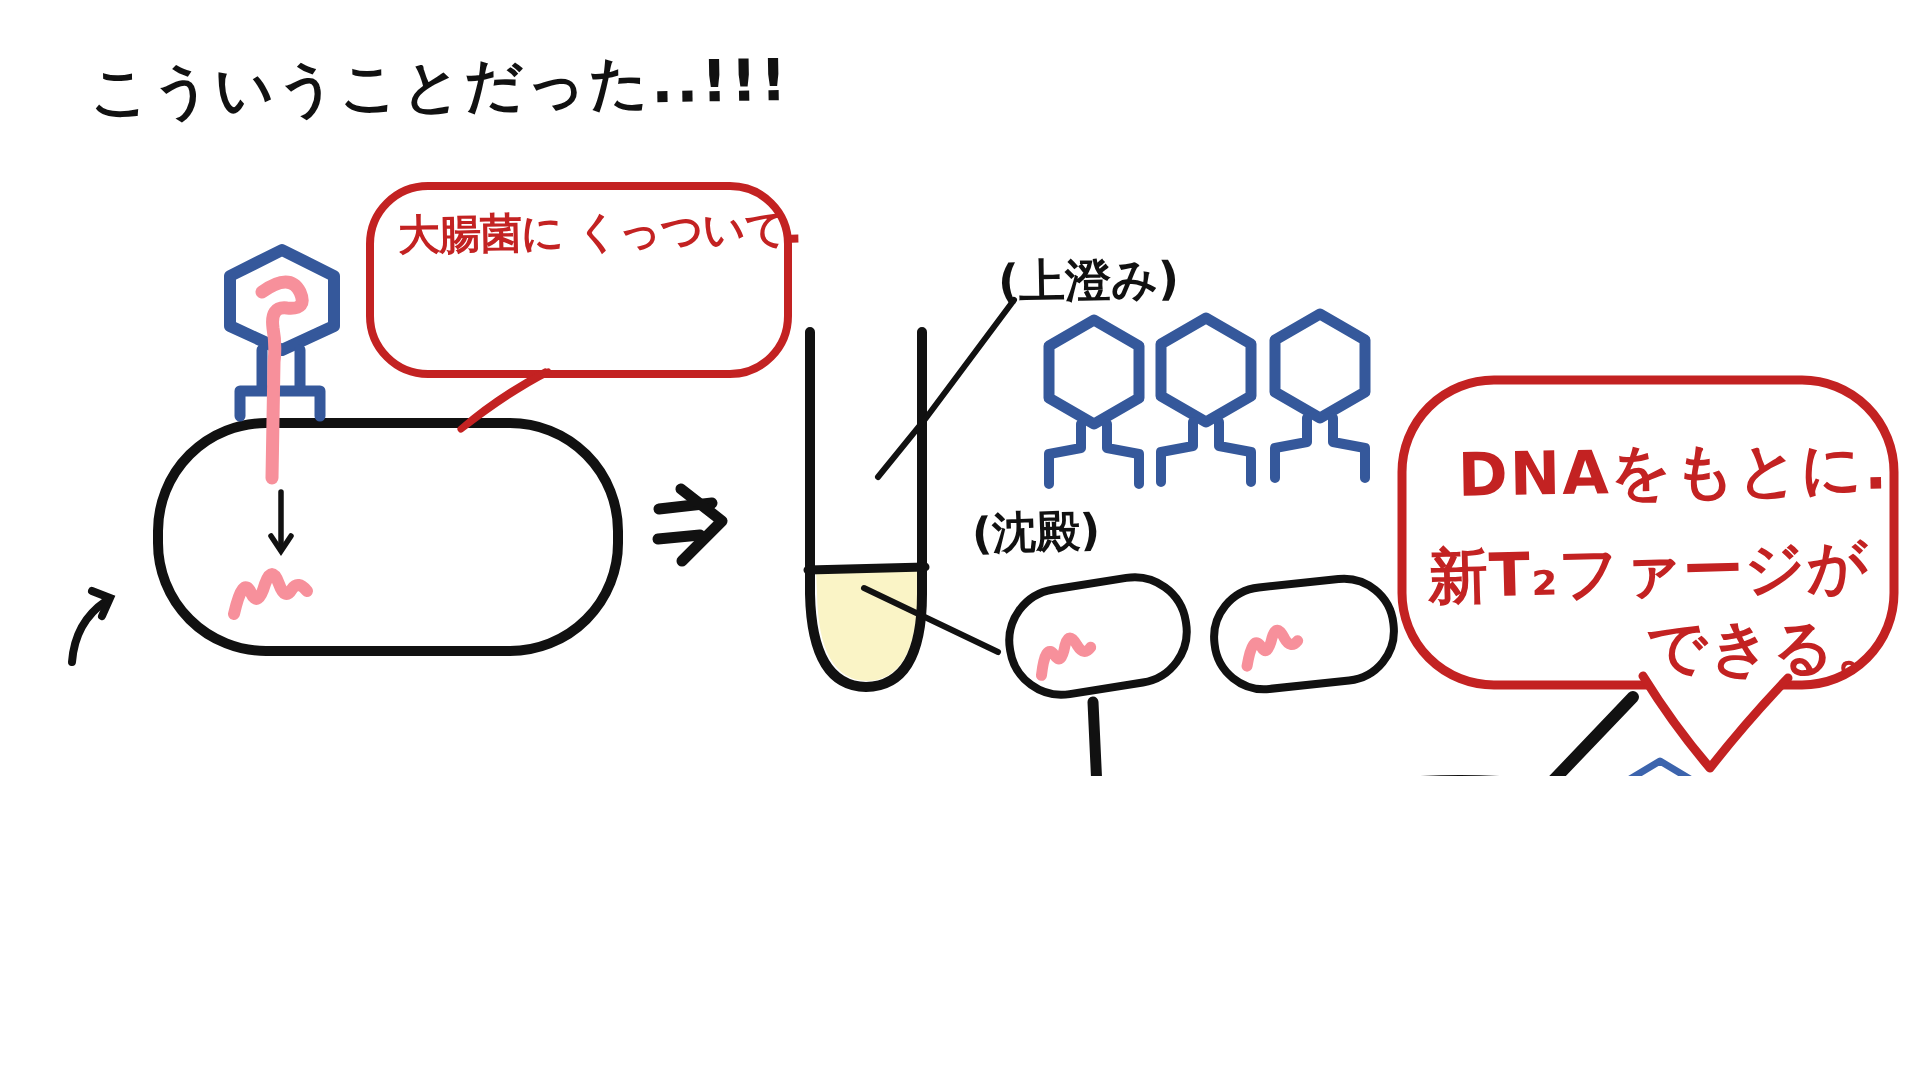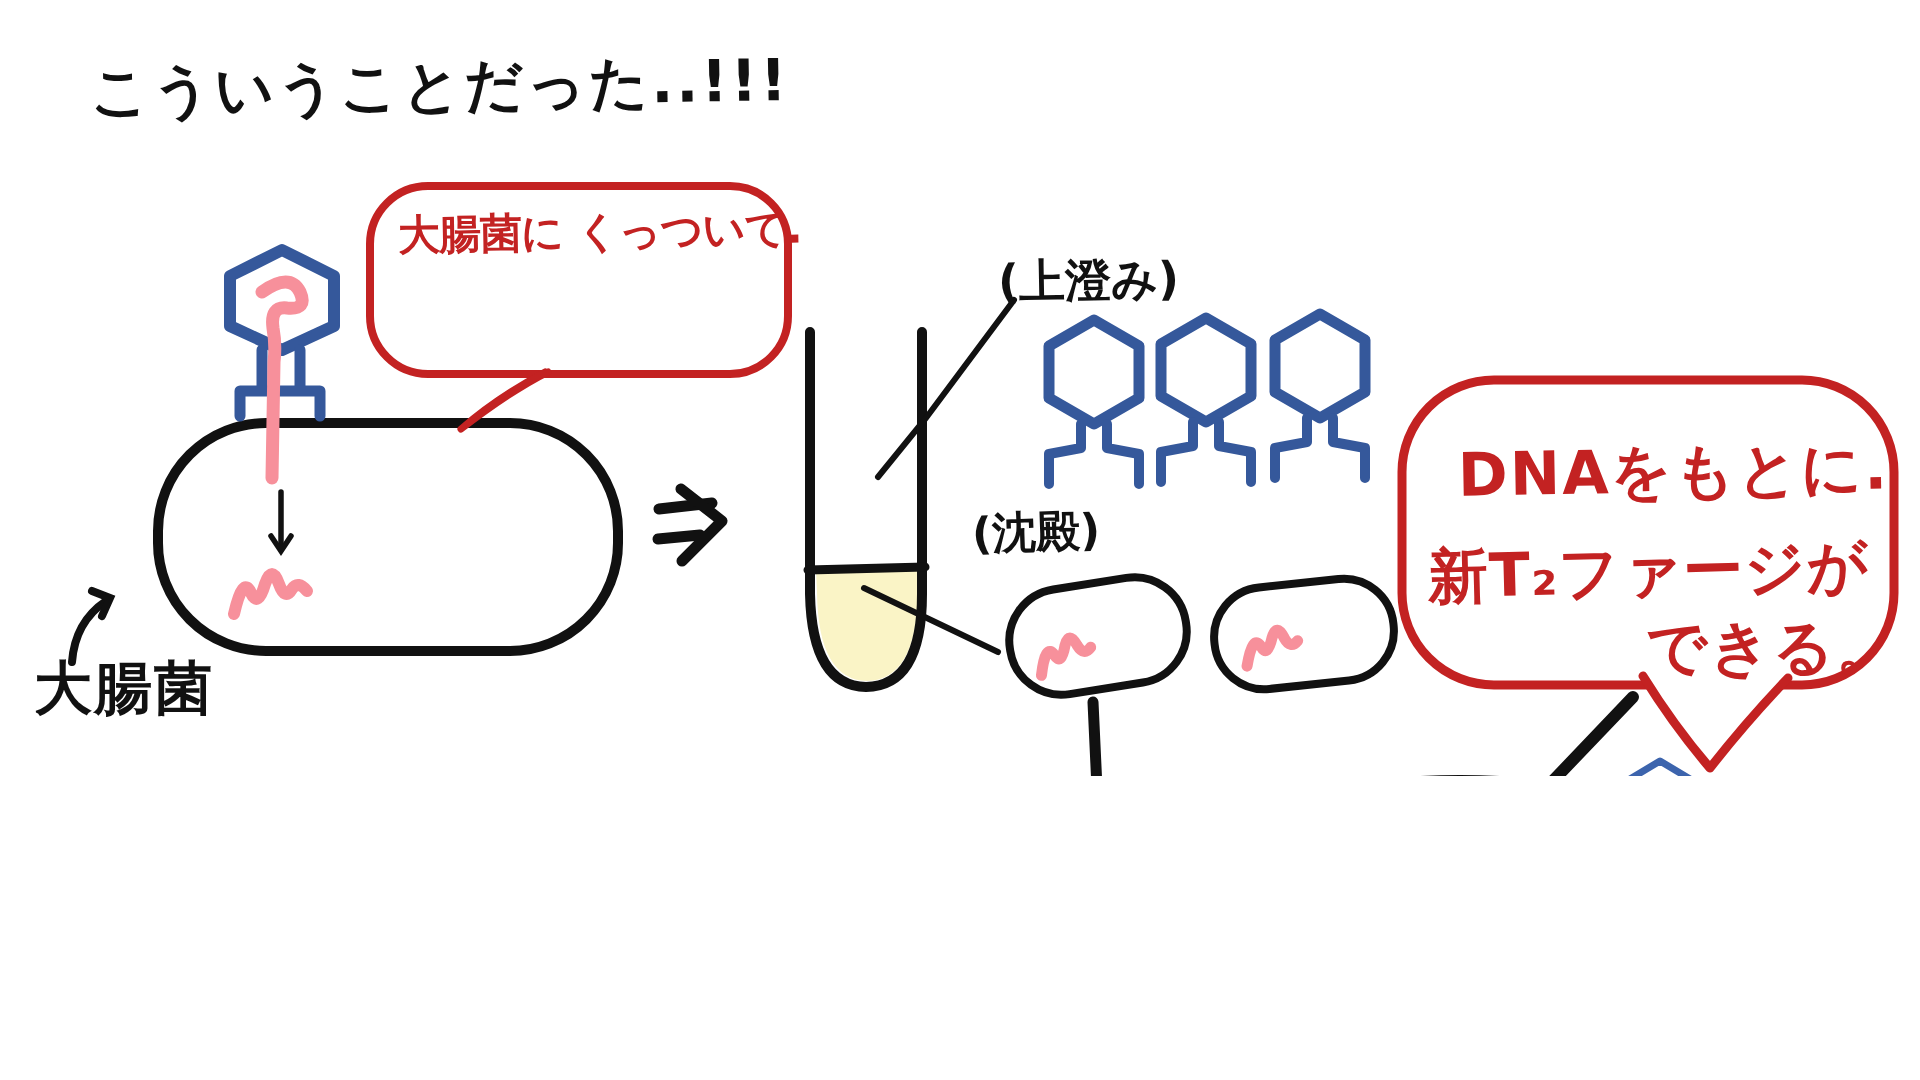--- a/index.html
+++ b/index.html
@@ -113,21 +113,20 @@
     <g>
       <rect x="1402" y="380" width="492" height="305" rx="92" fill="#ffffff" stroke="#c32222" stroke-width="9"></rect>
       <path d="M 1640 668 L 1712 772 L 1790 670 Z" fill="#ffffff" stroke="none"></path>
       <path d="M 1643 676 Q 1674 726 1710 768 M 1710 768 Q 1746 722 1788 678" fill="none" stroke="#c32222" stroke-width="9" stroke-linecap="round"></path>
     </g>
   </svg>
 
   <div class="txt title">こういうことだった..!!!</div>
 
   <div class="txt red b1l1">大腸菌に くっついて.</div>
-  <div class="txt lbl-daicho">大腸菌</div>
 
   <div class="txt lbl-uwazumi">(上澄み)</div>
   <div class="txt lbl-chinden">(沈殿)</div>
 
   <div class="txt red b2l1">DNAをもとに.</div>
   <div class="txt red b2l2">新T₂ファージが</div>
   <div class="txt red b2l3">できる。</div>
 
 </div>
 

